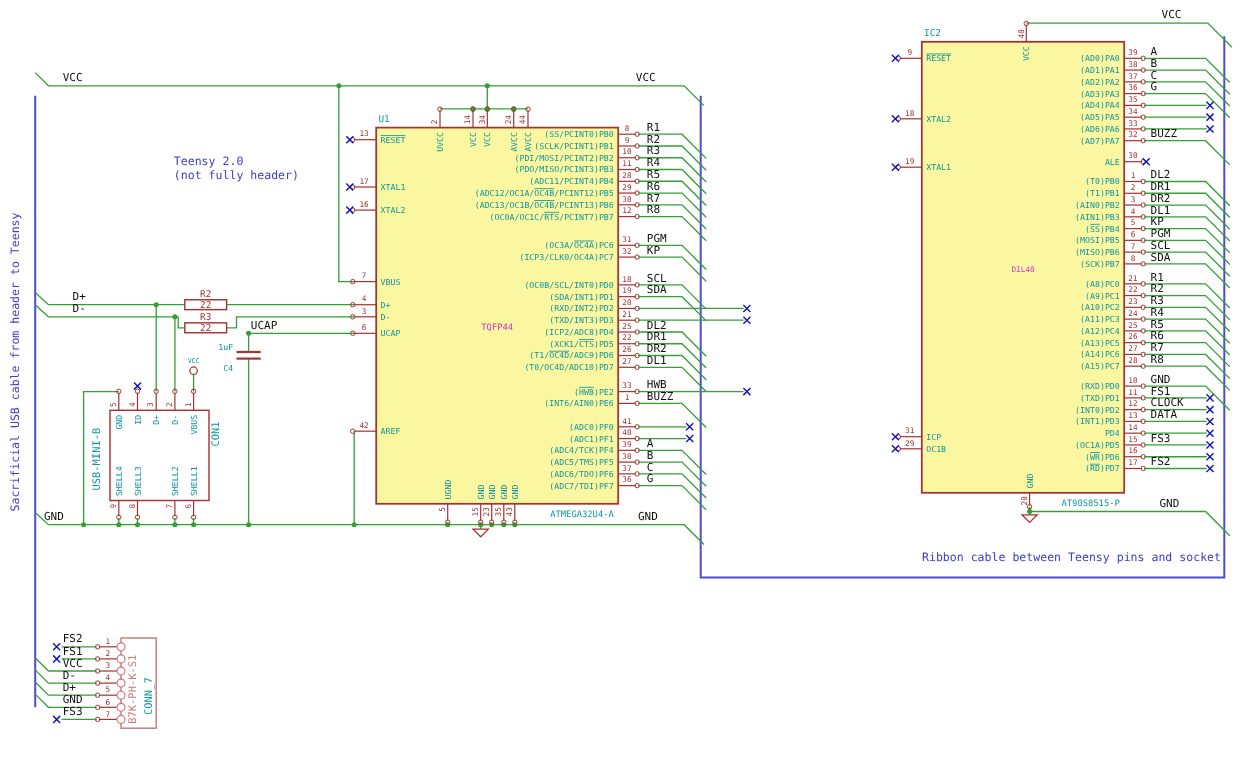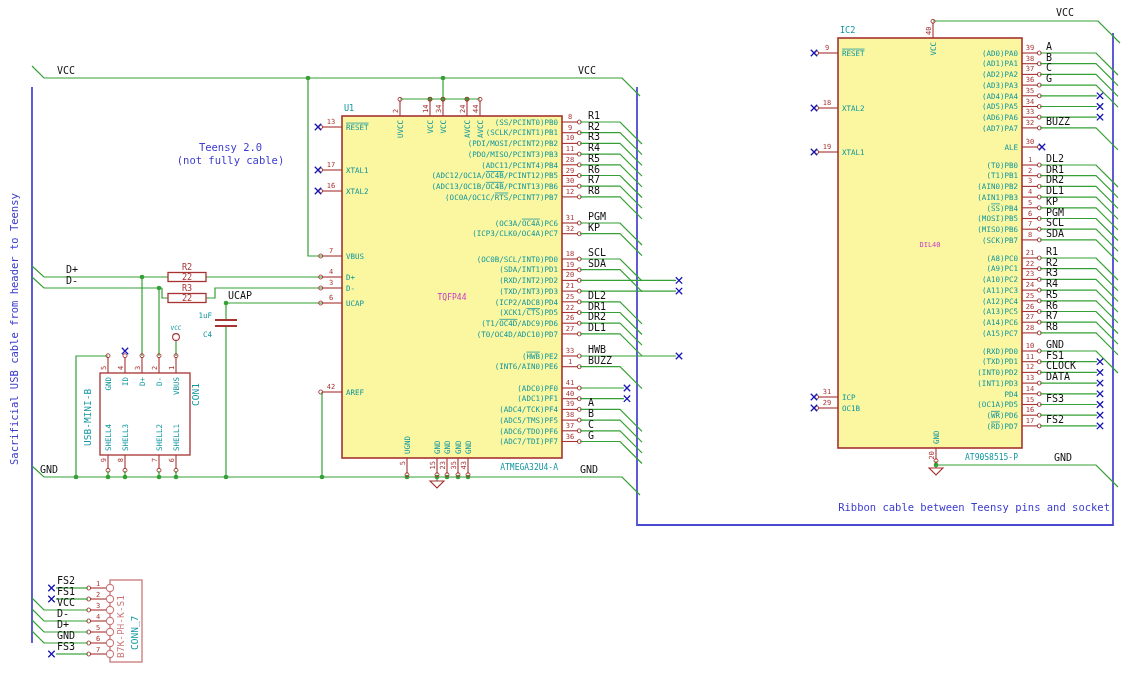--- a/index.html
+++ b/index.html
@@ -1,20 +1,20 @@
 <!DOCTYPE html>
 <html><head>
 <meta charset="utf-8">
 <style>
   html,body{margin:0;padding:0;background:#fff;}
   #canvas{position:relative;width:1131px;height:690px;background:#ffffff;overflow:hidden;
           font-family:"DejaVu Sans Mono",monospace;}
   #schematic{position:absolute;left:0;top:0;}
   .note{position:absolute;font:10.5px "DejaVu Sans Mono",monospace;color:#3C3CCF;white-space:nowrap;}
-  #note-teensy{left:158px;top:141px;width:145px;text-align:center;line-height:12.5px;}
+  #note-teensy{left:158px;top:141px;width:145px;line-height:12.5px;}
   #note-ribbon{left:660px;top:501px;width:450px;text-align:right;}
   #note-cable{left:8px;top:465px;transform:rotate(-90deg);transform-origin:0 0;}
 </style>
 </head>
 <body>
 
 <div id="canvas">
   <svg id="schematic" width="1131" height="690" viewBox="0 0 1131 690">
       <polyline points="32,87 32,643" fill="none" stroke="#4B4BD2" stroke-width="1.8"></polyline>
       <polyline points="637,87 637,525 1113,525 1113,33" fill="none" stroke="#4B4BD2" stroke-width="1.8"></polyline>
@@ -648,16 +648,16 @@
       <line x1="90" y1="654" x2="106" y2="654" stroke="#A63232" stroke-width="1.1"></line>
       <circle cx="88.7" cy="654" r="2" fill="none" stroke="#A63232" stroke-width="0.9"></circle>
       <text x="98" y="651.5" fill="#A63232" text-anchor="middle" style="font: 7px &quot;DejaVu Sans Mono&quot;, monospace;">7</text>
       <text x="57" y="650" fill="#111111" style="font: 10px &quot;DejaVu Sans Mono&quot;, monospace;">FS3</text>
       <polyline points="56,654 88,654" fill="none" stroke="#35A035" stroke-width="1.2"></polyline>
       <path d="M48.3 650.8L54.7 657.2M48.3 657.2L54.7 650.8" stroke="#1515B5" stroke-width="1.3" fill="none"></path>
     </svg>
   <div class="note" id="note-cable">Sacrificial USB cable from header to Teensy</div>
   <div class="note" id="note-teensy">
     <div>Teensy 2.0</div>
-    <div>(not fully cable)</div>
+    <div>(not fully header)</div>
   </div>
   <div class="note" id="note-ribbon">Ribbon cable between Teensy pins and socket</div>
 </div>
 
 </body></html>

